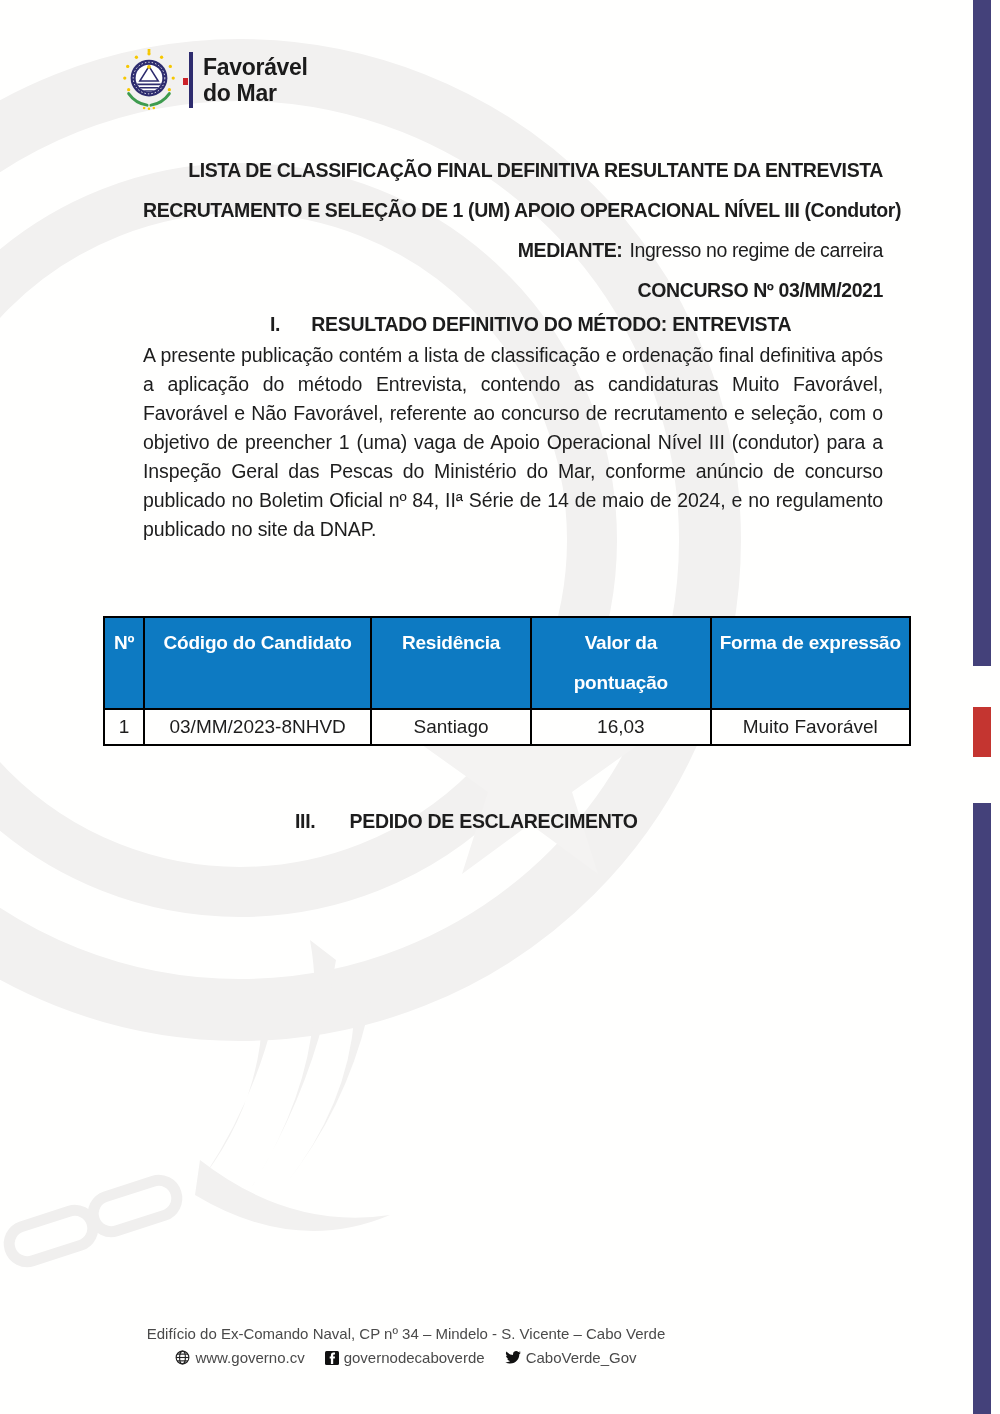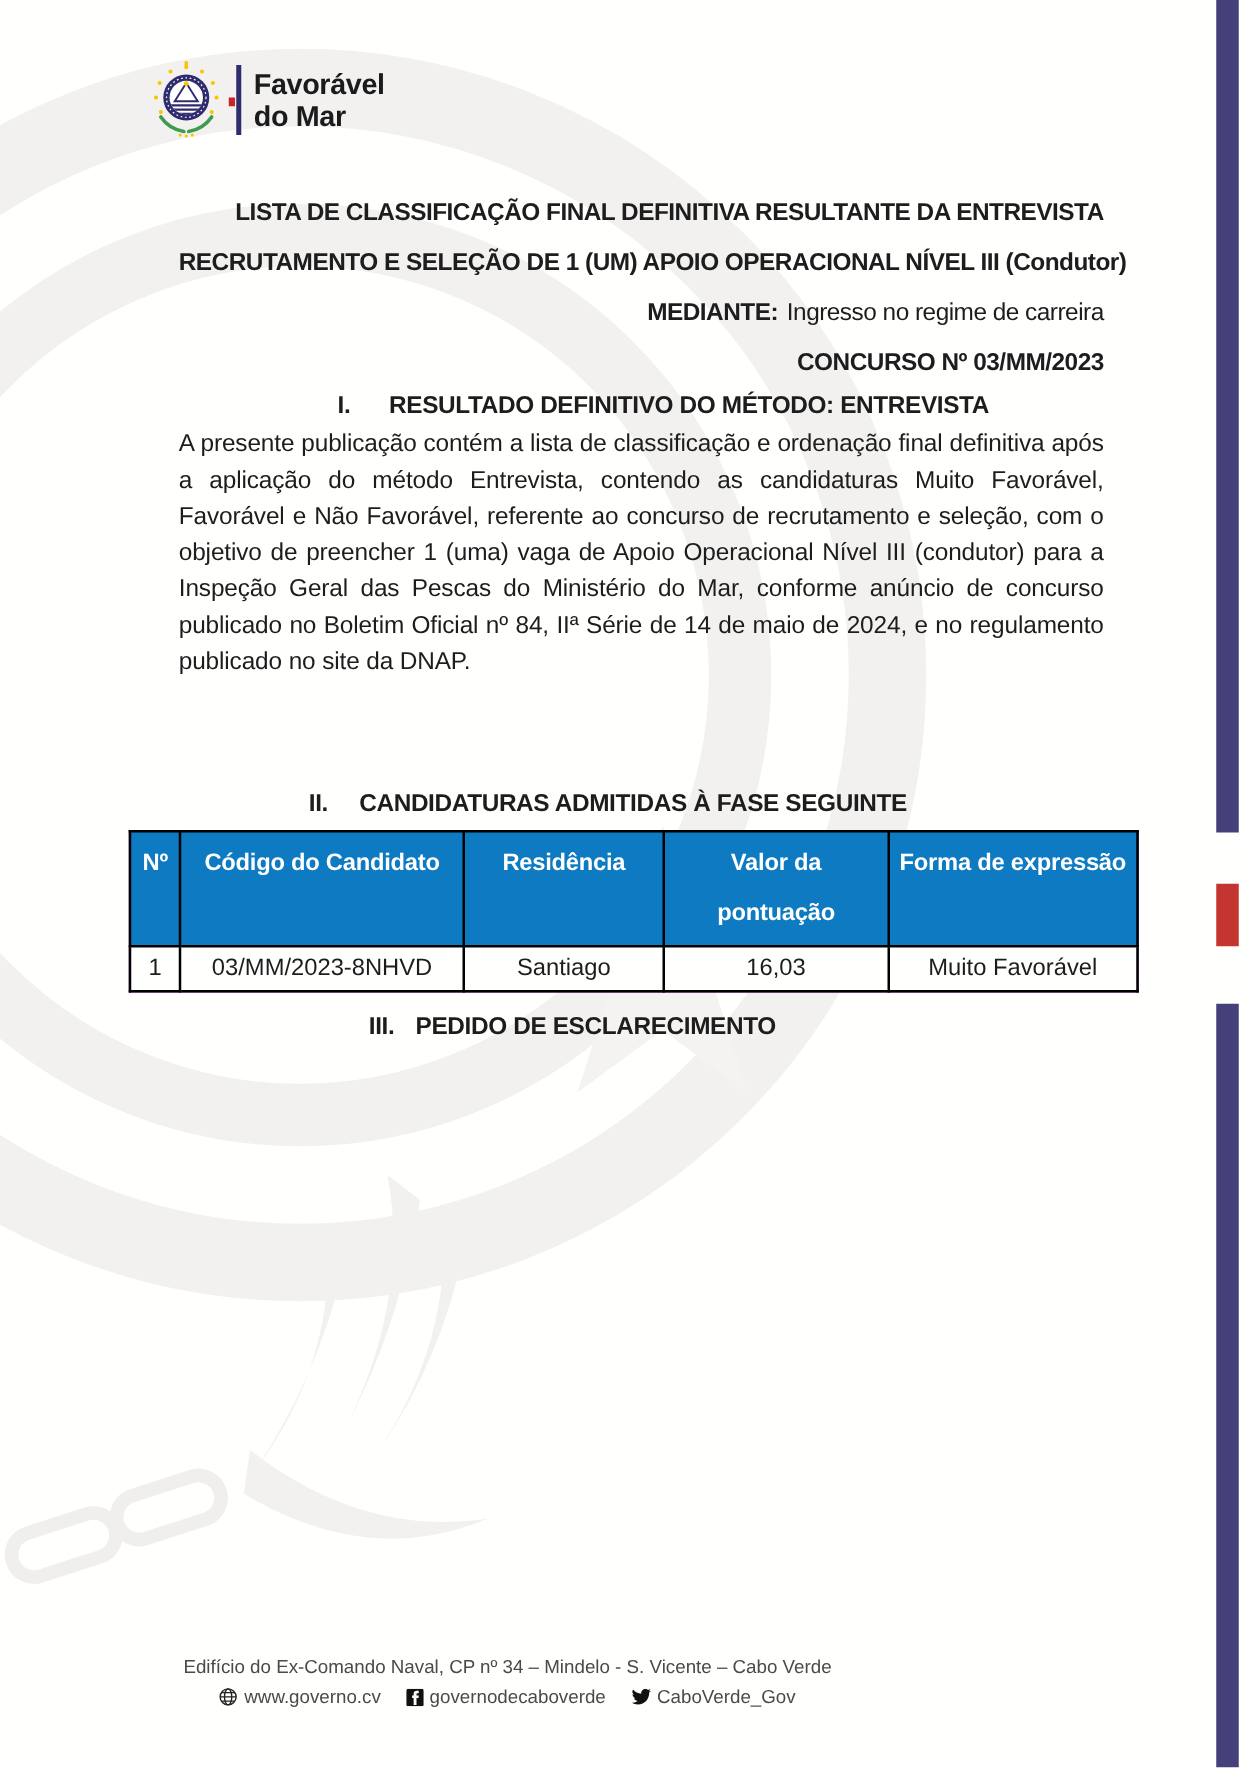--- a/index.html
+++ b/index.html
@@ -28,27 +28,27 @@
   .titles div{height:40px;line-height:40px;font-size:19.5px;font-weight:bold;white-space:nowrap;letter-spacing:-0.4px;}
   .titles .mediante{font-weight:normal;}
   .titles .mediante .lbl{font-weight:bold;margin-right:7px;}
 
   .sec-heading{position:absolute;display:flex;white-space:nowrap;font-size:19.5px;font-weight:bold;letter-spacing:-0.3px;z-index:3;}
   .sec-heading.h1{top:313px;left:270px;}
   .sec-heading.h1 .num{margin-right:31px;}
   .sec-heading.h2{top:616px;left:247px;margin-top:16px;}
   .sec-heading.h2 .num{margin-right:25px;}
   .sec-heading.h3{top:810px;left:295px;}
-  .sec-heading.h3 .num{margin-right:17px;}
+  .sec-heading.h3 .num{margin-right:34px;}
 
   .para{font-size:19.5px;line-height:29px;text-align:justify;letter-spacing:-0.1px;}
   .para1{top:341px;}
   .para3{top:843px;line-height:40px;}
 
-  table.results{position:absolute;top:664px;left:103px;width:808px;border-collapse:collapse;z-index:3;background:#a21caf;table-layout:fixed;}
+  table.results{position:absolute;top:616px;left:103px;width:808px;border-collapse:collapse;z-index:3;background:#f97316;table-layout:fixed;}
   table.results td,table.results th{border:2px solid #000;}
   table.results th{background:#0d7ac2;color:#fff;font-size:19px;font-weight:bold;text-align:center;vertical-align:top;padding:5px 6px;line-height:40px;height:72px;letter-spacing:-0.2px;}
   table.results td{font-size:19px;text-align:center;vertical-align:middle;height:32px;padding:1px 4px;background:#fffffe;}
   .c0{width:40px;} .c1{width:225px;} .c2{width:159px;} .c3{width:178px;} .c4{width:198px;}
 
   .published{top:950px;text-align:right;font-size:19.5px;}
 
   .footer{position:absolute;left:0;width:812px;z-index:3;color:#4a4a4a;text-align:center;}
   .footer-address{top:1325px;font-size:15px;}
   .footer-links{top:1349px;display:flex;justify-content:center;align-items:center;gap:20px;font-size:15px;}
@@ -139,21 +139,21 @@
       <div>do Mar</div>
     </div>
   </div>
 
   <div class="content titles" style="position:absolute;">
     <div>LISTA DE CLASSIFICAÇÃO FINAL DEFINITIVA RESULTANTE DA ENTREVISTA</div>
     <div>RECRUTAMENTO E SELEÇÃO DE 1 (UM) APOIO OPERACIONAL NÍVEL III (Condutor)</div>
     <div class="mediante">
       <span class="lbl">MEDIANTE:</span><span>Ingresso no regime de carreira</span>
     </div>
-    <div>CONCURSO Nº 03/MM/2023</div>
+    <div>CONCURSO Nº 03/MM/2021</div>
   </div>
 
   <div class="sec-heading h1">
     <span class="num">I.</span>
     <span>RESULTADO DEFINITIVO DO MÉTODO: ENTREVISTA</span>
   </div>
   <div class="content para para1" style="position:absolute;">A presente publicação contém a lista de classificação e ordenação final definitiva após a aplicação do método Entrevista, contendo as candidaturas Muito Favorável, Favorável e Não Favorável, referente ao concurso de recrutamento e seleção, com o objetivo de preencher 1 (uma) vaga de Apoio Operacional Nível III (condutor) para a Inspeção Geral das Pescas do Ministério do Mar, conforme anúncio de concurso publicado no Boletim Oficial nº 84, IIª Série de 14 de maio de 2024, e no regulamento publicado no site da DNAP.</div>
 
   <div class="sec-heading h2">
     <span class="num">II.</span>

